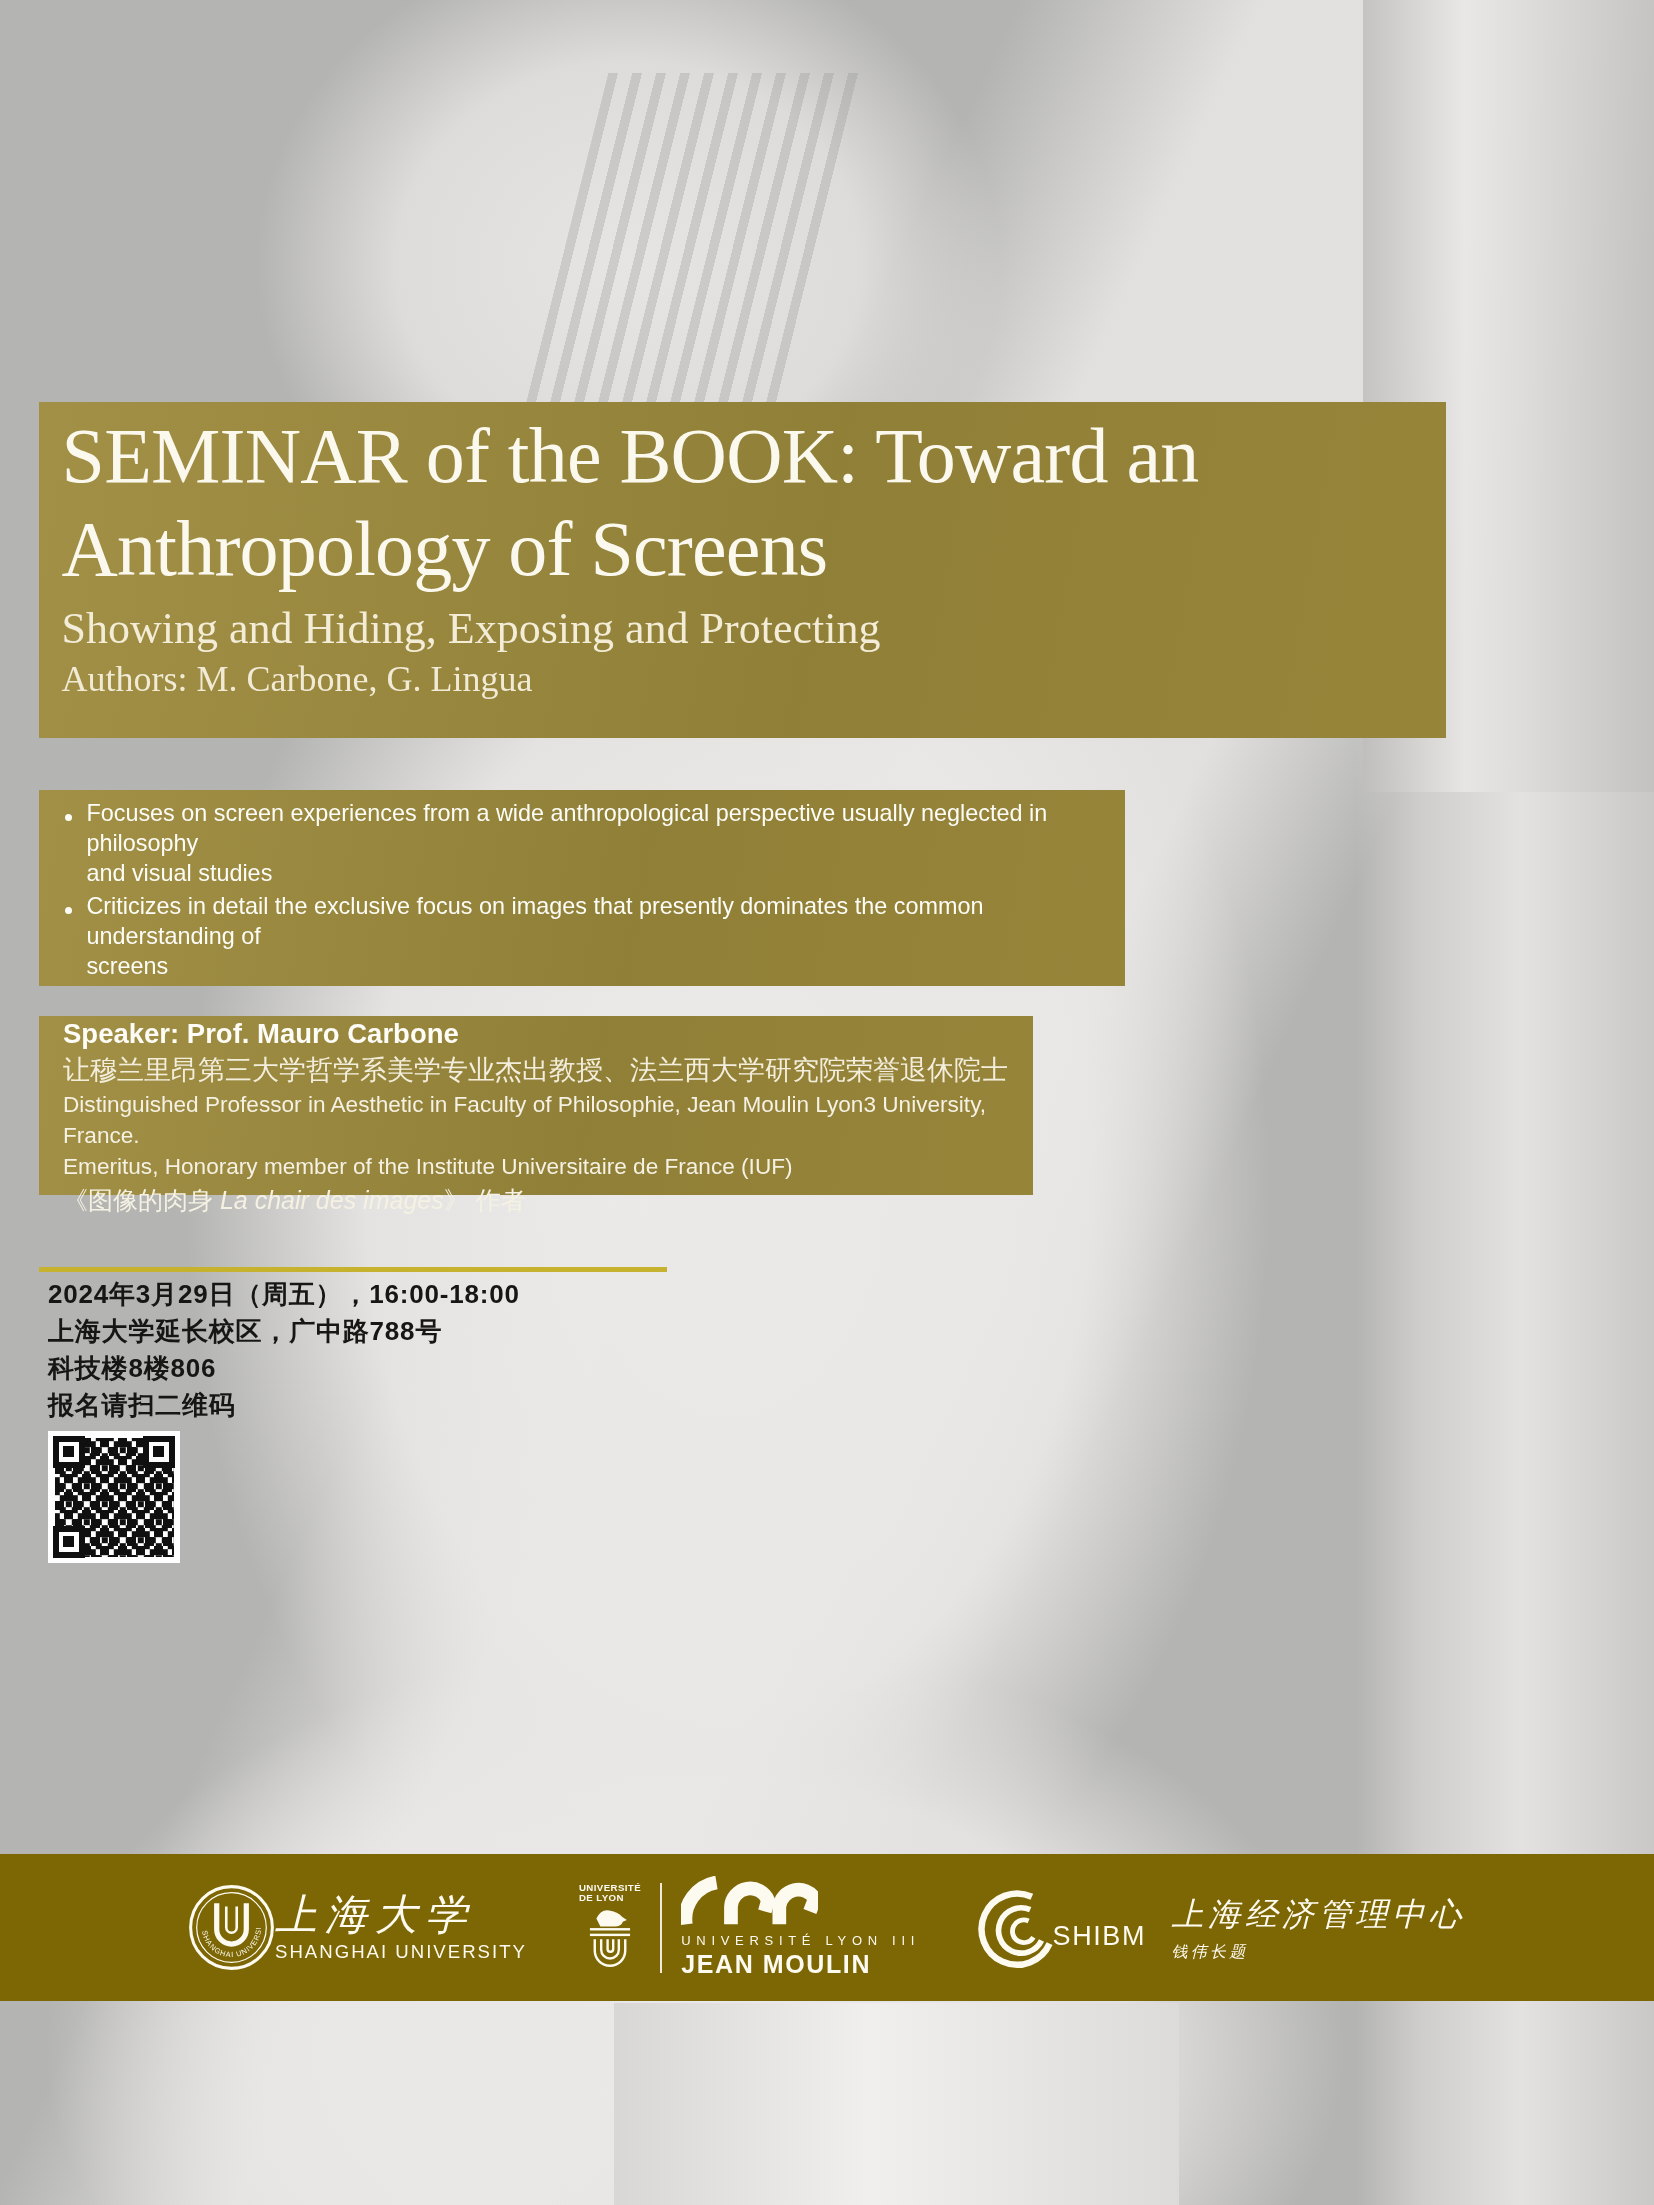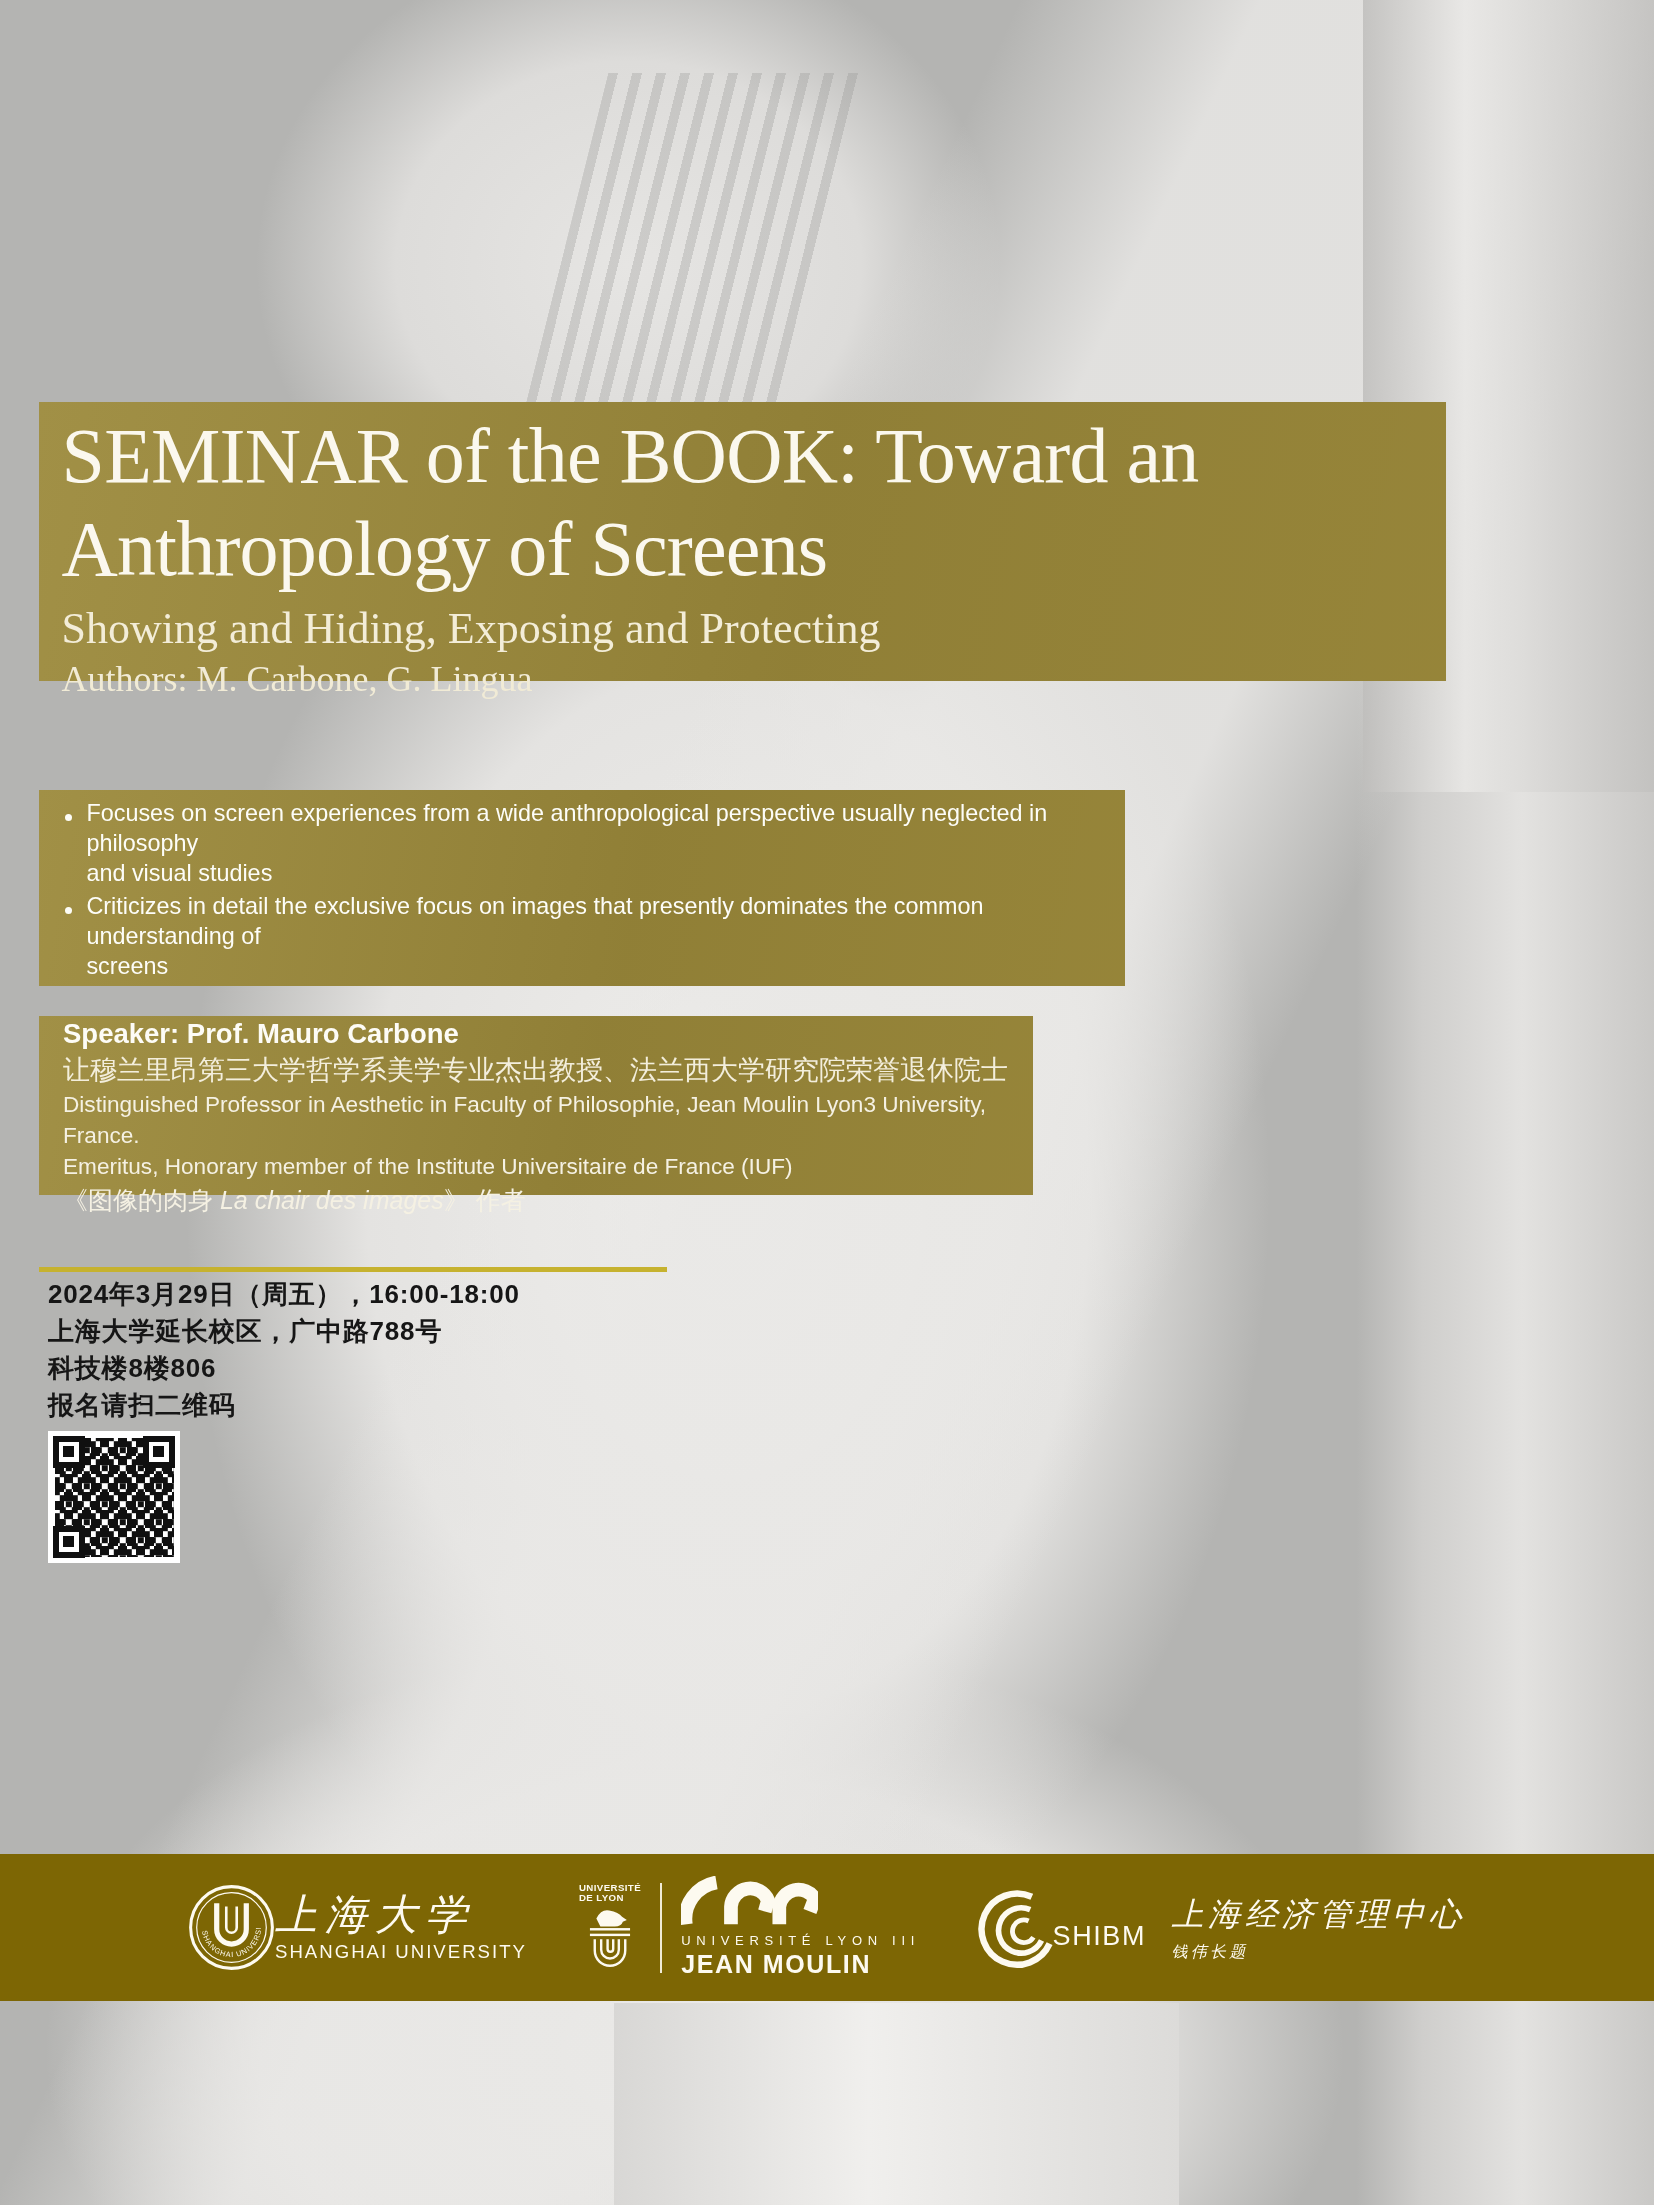--- a/index.html
+++ b/index.html
@@ -32,21 +32,21 @@
   .bg-base{
     position:absolute;left:614px;top:2003px;width:565px;height:202px;
     background:linear-gradient(90deg,#d8d7d5,#f0efed 45%,#dcdbd9);
   }
   
   .gold-band{
     position:absolute;
     background-color:#9c8a3c;
     background-image:linear-gradient(100deg, rgba(255,255,255,.05) 0%, rgba(40,32,4,.10) 55%, rgba(40,32,4,.05) 100%);
   }
-  .band-title{left:39px;top:402px;width:1407px;height:279px;padding:6.5px 32px 0 22.6px;box-sizing:border-box;}
+  .band-title{left:39px;top:402px;width:1407px;height:336px;padding:6.5px 32px 0 22.6px;box-sizing:border-box;}
   .title{
     font-family:"Liberation Serif","DejaVu Serif",serif;
     font-size:78px;line-height:93px;color:#fbf8ee;white-space:pre-line;letter-spacing:-0.8px;
   }
   .subtitle{
     font-family:"Liberation Serif","DejaVu Serif",serif;
     font-size:44px;line-height:52px;color:#f3edd8;margin-top:8px;
   }
   .authors{
     font-family:"Liberation Serif","DejaVu Serif",serif;

